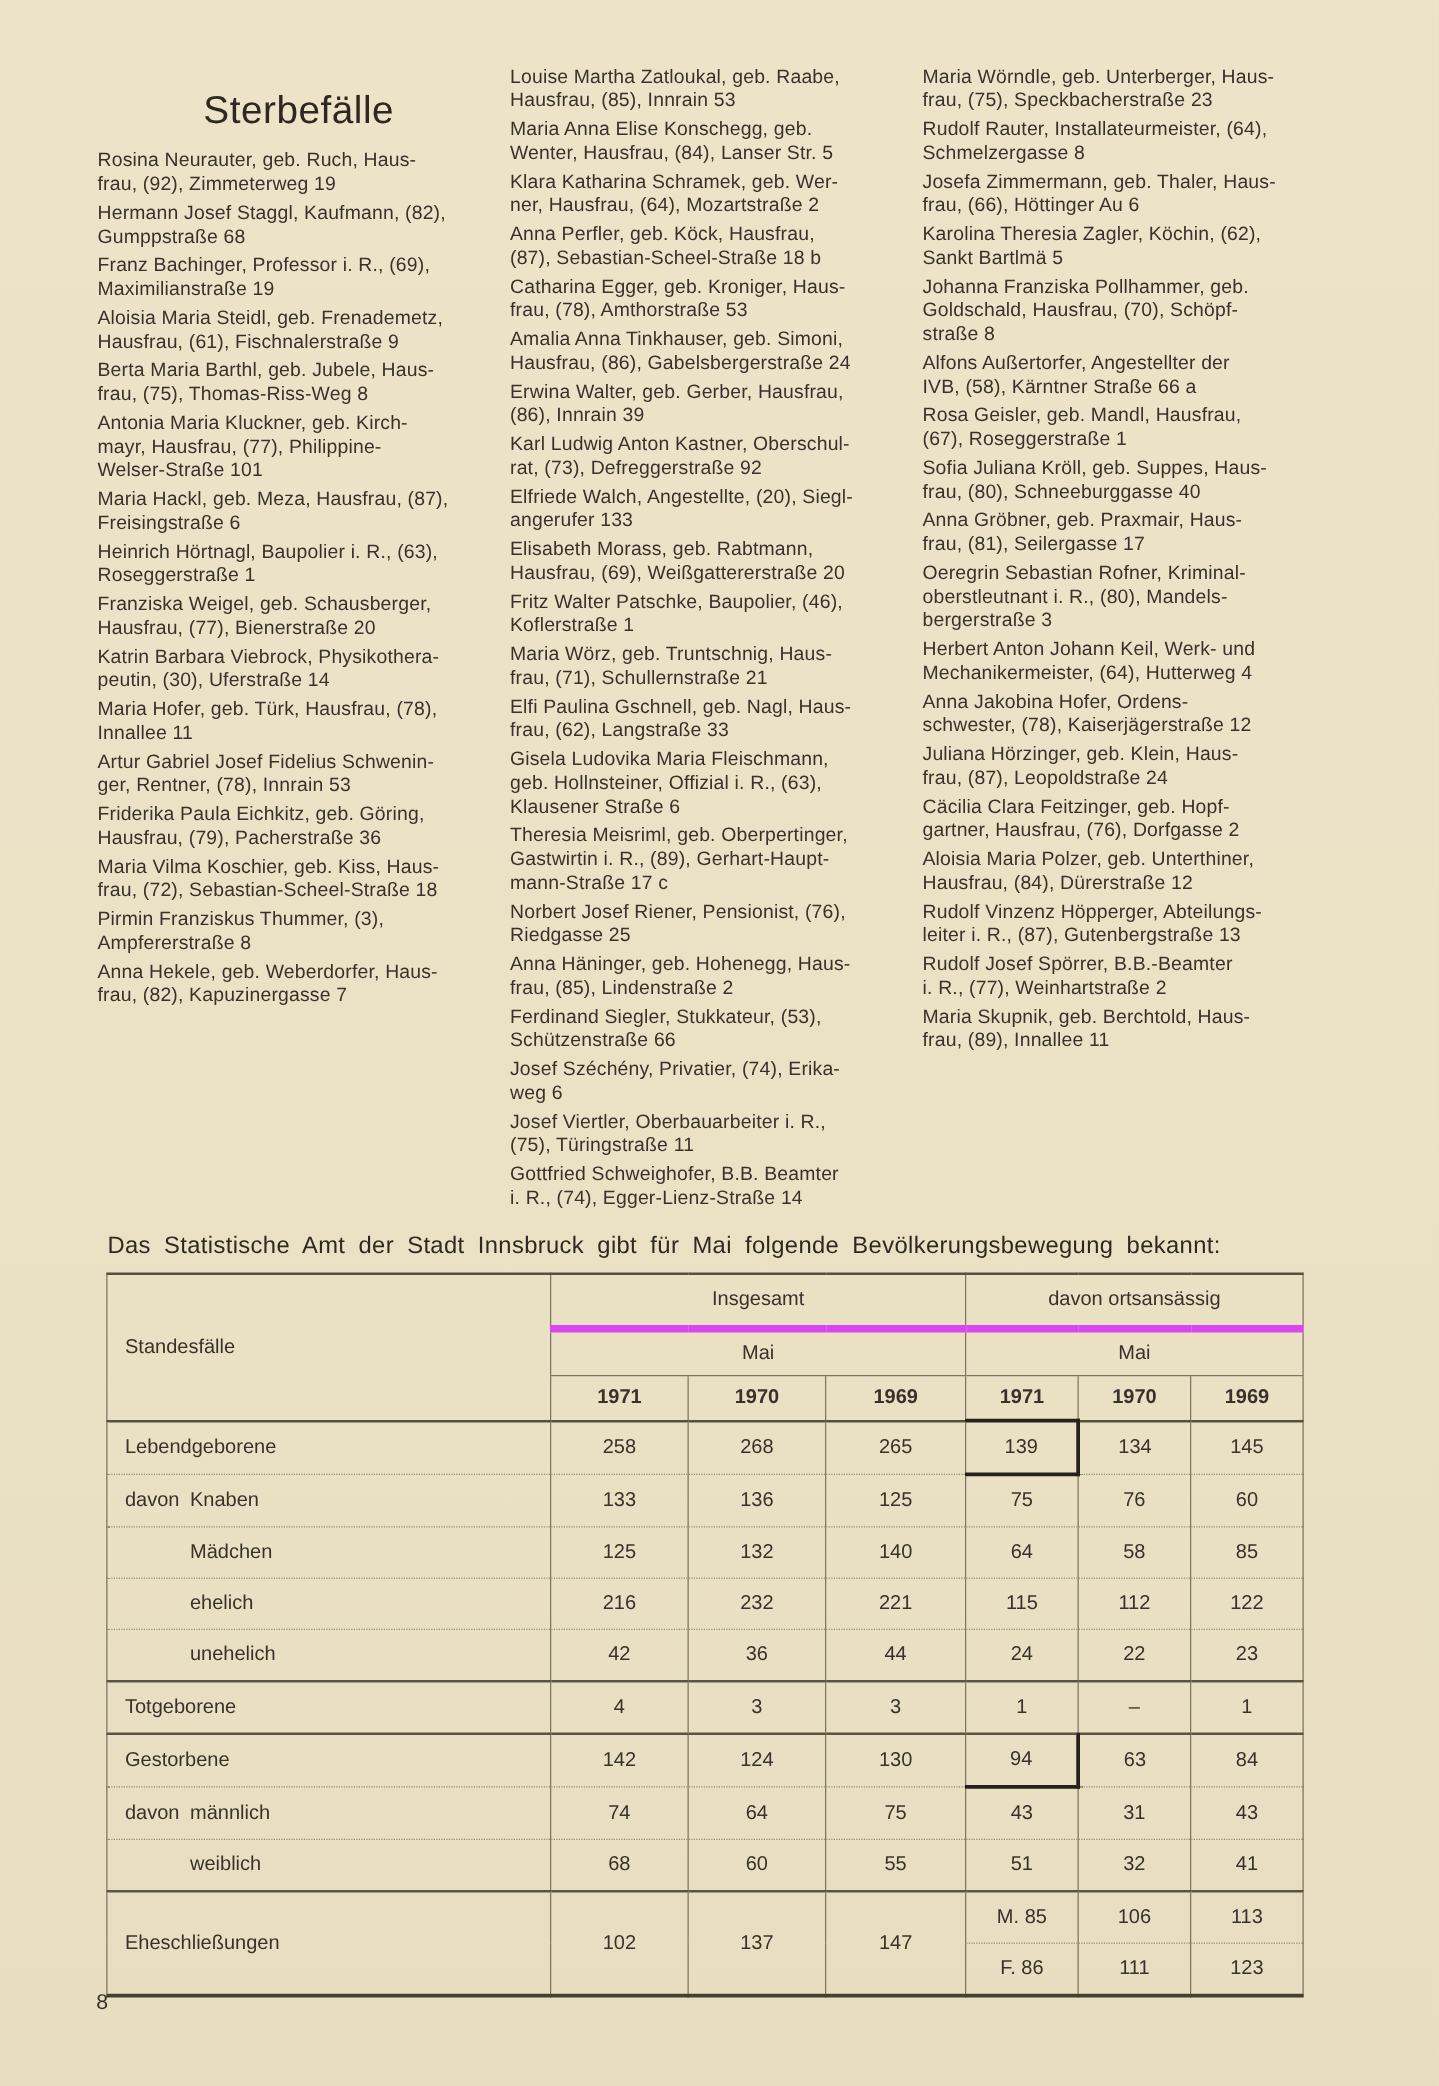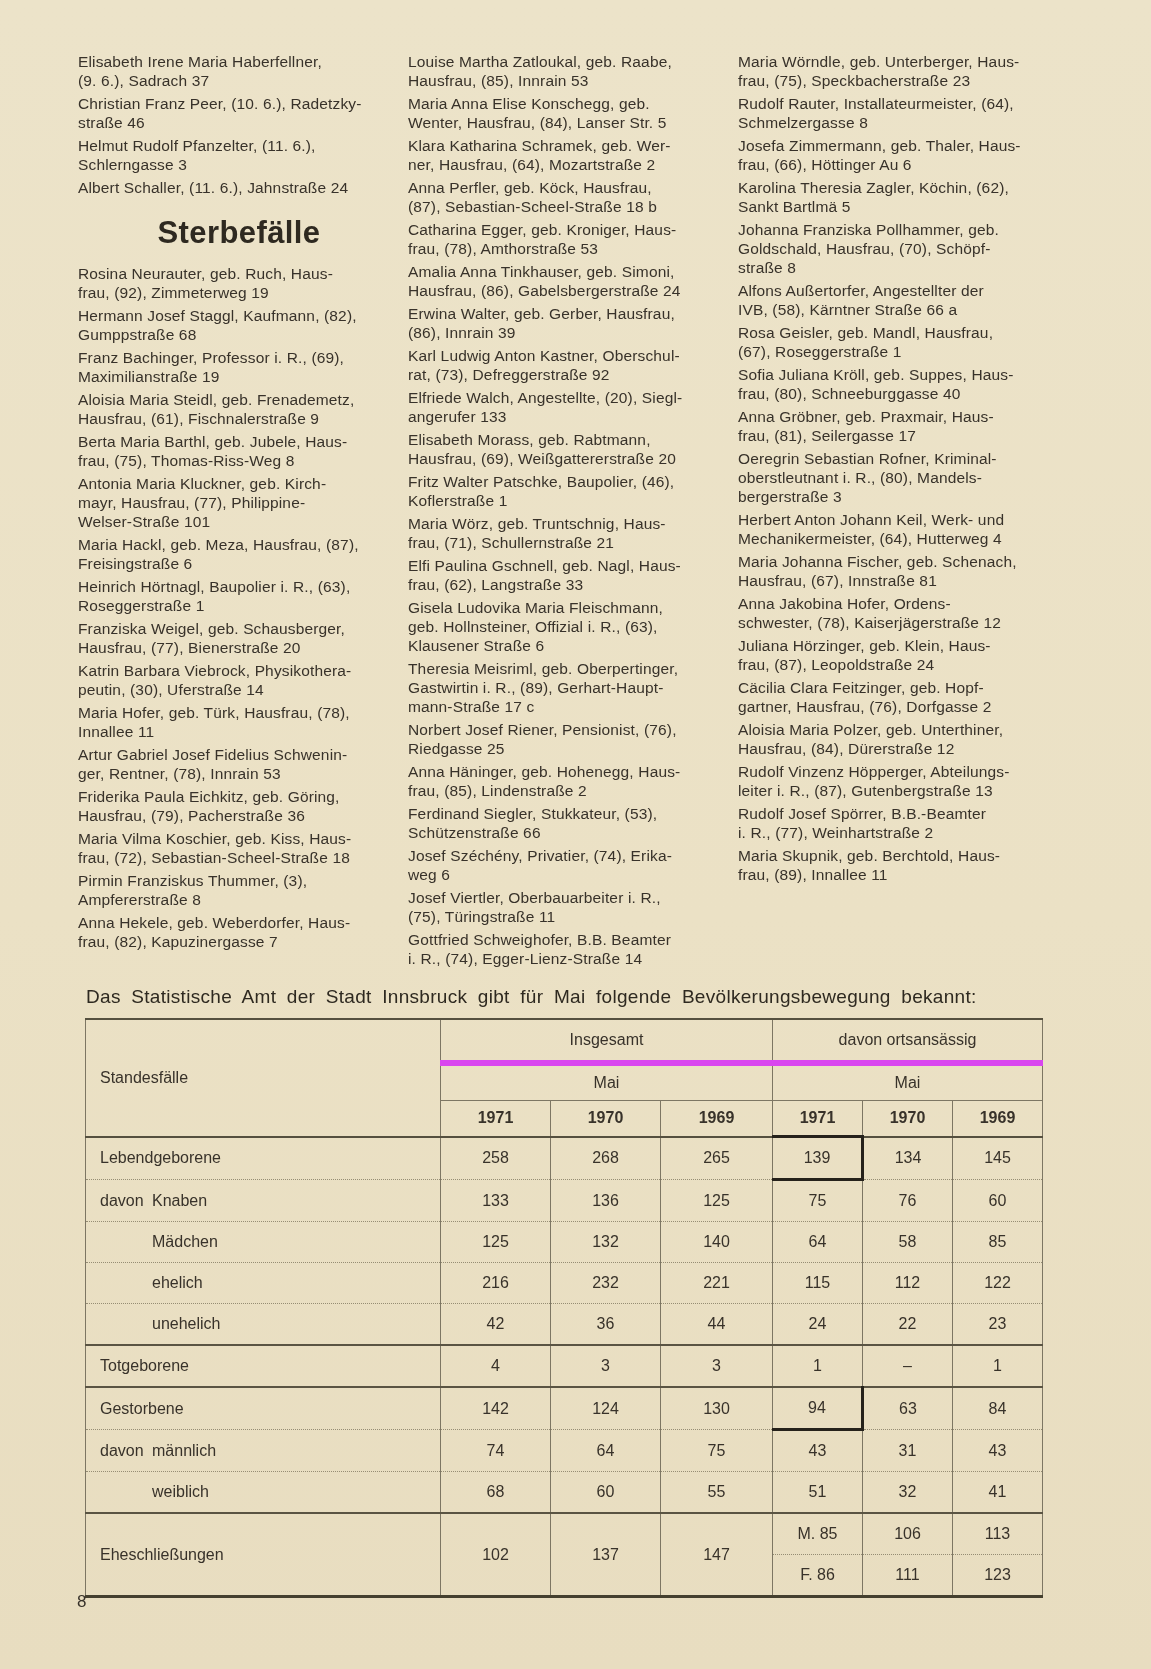--- a/index.html
+++ b/index.html
@@ -26,21 +26,21 @@
   .entry {
     white-space:pre-line;
     font-size:15.5px;
     line-height:19px;
     letter-spacing:.15px;
     margin:0 0 4px 0;
     color:#38322a;
   }
   .section-heading {
     font-size:31px;
-    font-weight:bold;
+    font-weight:normal;
     letter-spacing:.4px;
     text-align:center;
     margin:18px 0 13px 0;
     color:#2e2920;
   }
   
   .stats {
     position:relative;
     margin:14px 0 0 85px;
     width:957px;
@@ -93,29 +93,20 @@
     color:#38322a;
   }
 </style>
 </head>
 <body>
 
 <div class="paper"></div>
 
 <div class="columns">
   <div class="col">
-    <div>
-        <p class="entry">Elisabeth Irene Maria Haberfellner,
-(9. 6.), Sadrach 37</p>
-        <p class="entry">Christian Franz Peer, (10. 6.), Radetzky-
-straße 46</p>
-        <p class="entry">Helmut Rudolf Pfanzelter, (11. 6.),
-Schlerngasse 3</p>
-        <p class="entry">Albert Schaller, (11. 6.), Jahnstraße 24</p>
-      </div>
     <div class="section-heading">Sterbefälle</div>
     <div>
         <p class="entry">Rosina Neurauter, geb. Ruch, Haus-
 frau, (92), Zimmeterweg 19</p>
         <p class="entry">Hermann Josef Staggl, Kaufmann, (82),
 Gumppstraße 68</p>
         <p class="entry">Franz Bachinger, Professor i. R., (69),
 Maximilianstraße 19</p>
         <p class="entry">Aloisia Maria Steidl, geb. Frenademetz,
 Hausfrau, (61), Fischnalerstraße 9</p>
@@ -210,22 +201,20 @@
 (67), Roseggerstraße 1</p>
       <p class="entry">Sofia Juliana Kröll, geb. Suppes, Haus-
 frau, (80), Schneeburggasse 40</p>
       <p class="entry">Anna Gröbner, geb. Praxmair, Haus-
 frau, (81), Seilergasse 17</p>
       <p class="entry">Oeregrin Sebastian Rofner, Kriminal-
 oberstleutnant i. R., (80), Mandels-
 bergerstraße 3</p>
       <p class="entry">Herbert Anton Johann Keil, Werk- und
 Mechanikermeister, (64), Hutterweg 4</p>
-      <p class="entry">Maria Johanna Fischer, geb. Schenach,
-Hausfrau, (67), Innstraße 81</p>
       <p class="entry">Anna Jakobina Hofer, Ordens-
 schwester, (78), Kaiserjägerstraße 12</p>
       <p class="entry">Juliana Hörzinger, geb. Klein, Haus-
 frau, (87), Leopoldstraße 24</p>
       <p class="entry">Cäcilia Clara Feitzinger, geb. Hopf-
 gartner, Hausfrau, (76), Dorfgasse 2</p>
       <p class="entry">Aloisia Maria Polzer, geb. Unterthiner,
 Hausfrau, (84), Dürerstraße 12</p>
       <p class="entry">Rudolf Vinzenz Höpperger, Abteilungs-
 leiter i. R., (87), Gutenbergstraße 13</p>

